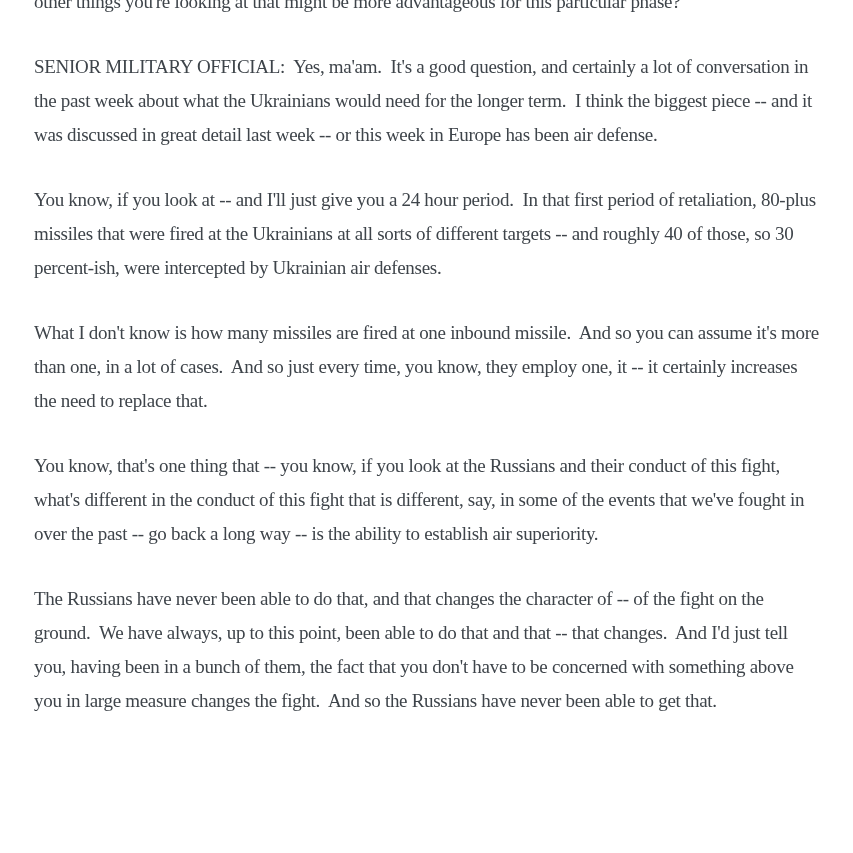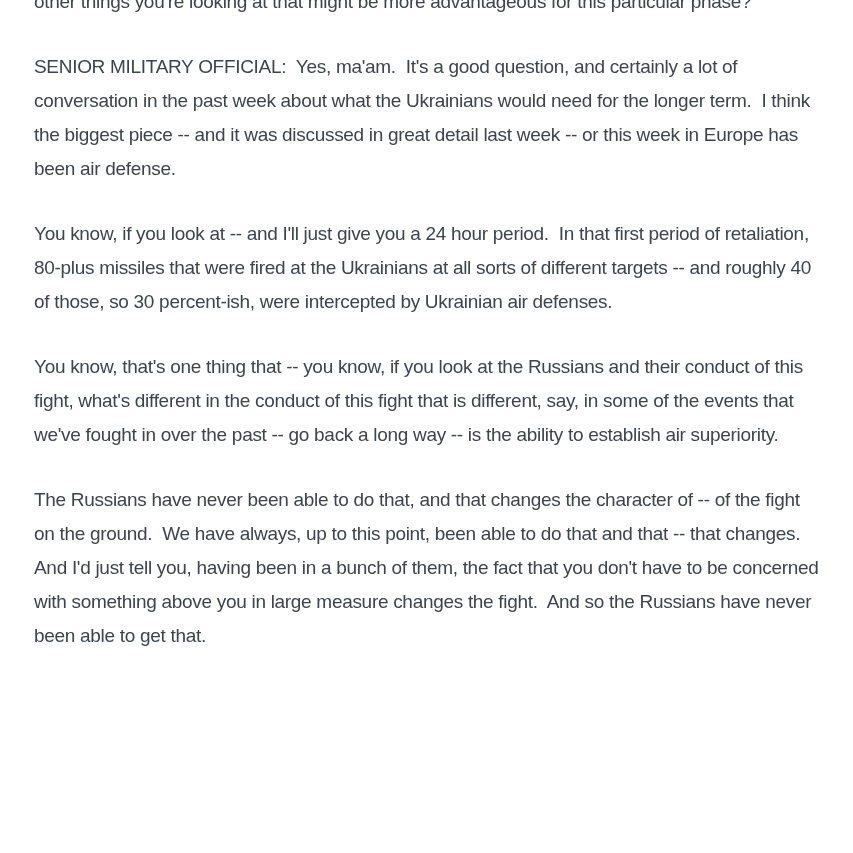--- a/index.html
+++ b/index.html
@@ -13,20 +13,21 @@
     overflow: hidden;
     font-family: "Liberation Sans", "DejaVu Sans", sans-serif;
   }
   .page {
     box-sizing: border-box;
     width: 853px;
     height: 853px;
     background: #ffffff;
     padding: 0 29px 0 34px;
     overflow: hidden;
+    font-family: Liberation Serif, serif;
   }
   .transcript-body {
     margin-top: -15px; 
   }
   .para {
     font-size: 19px;
     line-height: 34px;
     letter-spacing: -0.3px;
     color: #3e444a;
     margin: 31px 0;
@@ -38,16 +39,17 @@
   }
 </style>
 </head>
 <body>
 
 <main class="page">
   <div class="transcript-body" id="paragraphs">
       <p class="para">other things you're looking at that might be more advantageous for this particular phase?</p>
       <p class="para">SENIOR MILITARY OFFICIAL:  Yes, ma'am.  It's a good question, and certainly a lot of conversation in the past week about what the Ukrainians would need for the longer term.  I think the biggest piece -- and it was discussed in great detail last week -- or this week in Europe has been air defense.</p>
       <p class="para">You know, if you look at -- and I'll just give you a 24 hour period.  In that first period of retaliation, 80-plus missiles that were fired at the Ukrainians at all sorts of different targets -- and roughly 40 of those, so 30 percent-ish, were intercepted by Ukrainian air defenses.</p>
+      <p class="para">What I don't know is how many missiles are fired at one inbound missile.  And so you can assume it's more than one, in a lot of cases.  And so just every time, you know, they employ one, it -- it certainly increases the need to replace that.</p>
       <p class="para">You know, that's one thing that -- you know, if you look at the Russians and their conduct of this fight, what's different in the conduct of this fight that is different, say, in some of the events that we've fought in over the past -- go back a long way -- is the ability to establish air superiority.</p>
       <p class="para">The Russians have never been able to do that, and that changes the character of -- of the fight on the ground.  We have always, up to this point, been able to do that and that -- that changes.  And I'd just tell you, having been in a bunch of them, the fact that you don't have to be concerned with something above you in large measure changes the fight.  And so the Russians have never been able to get that.</p>
     </div>
 </main>
 
 </body></html>

